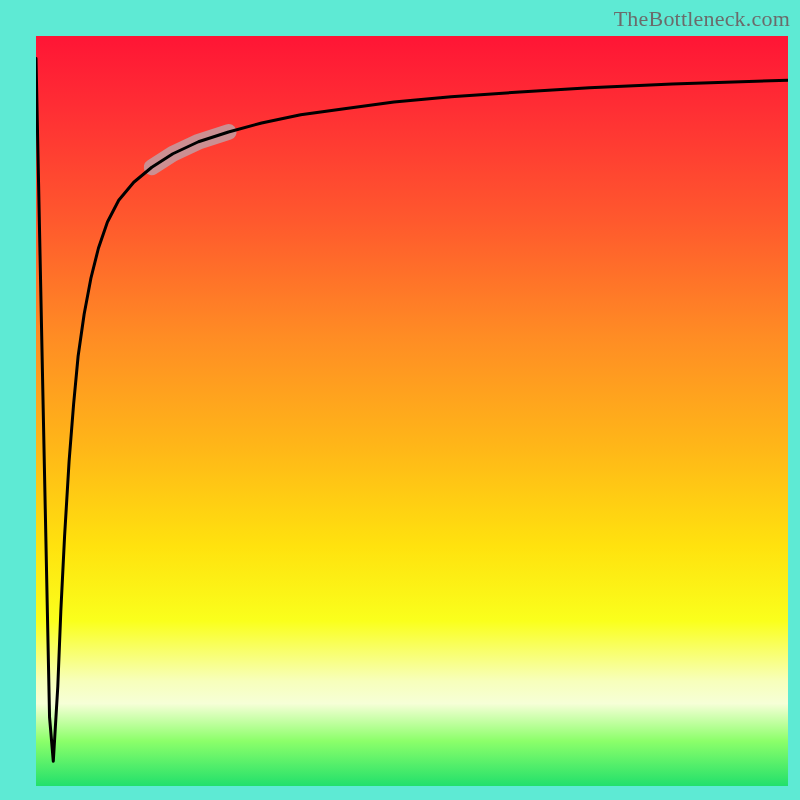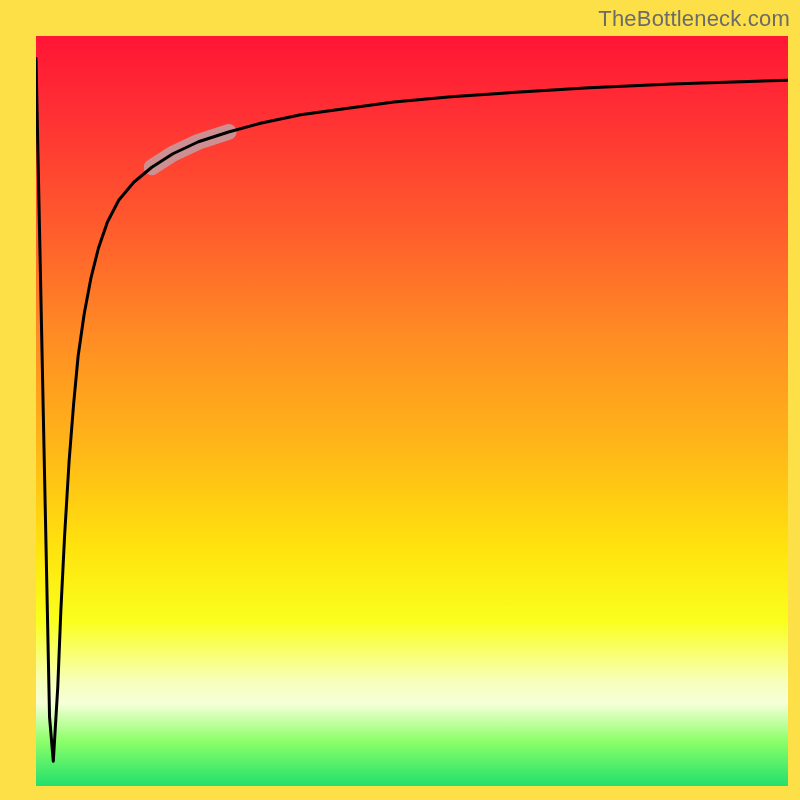--- a/index.html
+++ b/index.html
@@ -8,21 +8,22 @@
     width: 800px;
     height: 800px;
     background: #000;
     overflow: hidden;
     font-family: Arial, Helvetica, sans-serif;
   }
   .outer {
     position: relative;
     width: 800px;
     height: 800px;
-    background: #fde047;
+    background: #5eead4;
+    font-family: Liberation Serif, serif;
   }
   .plot-area {
     position: absolute;
     left: 36px;
     top: 36px;
     width: 752px;
     height: 750px;
     
     background: linear-gradient(
       to bottom,

